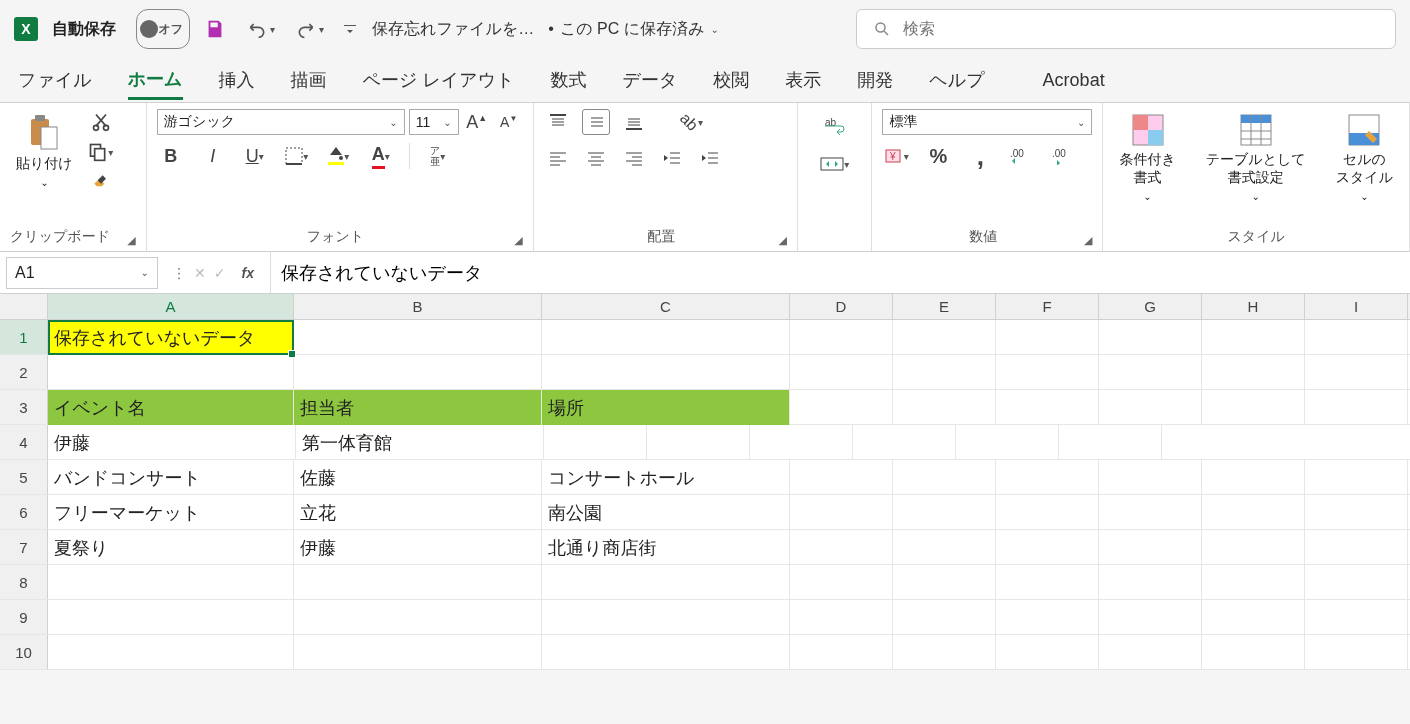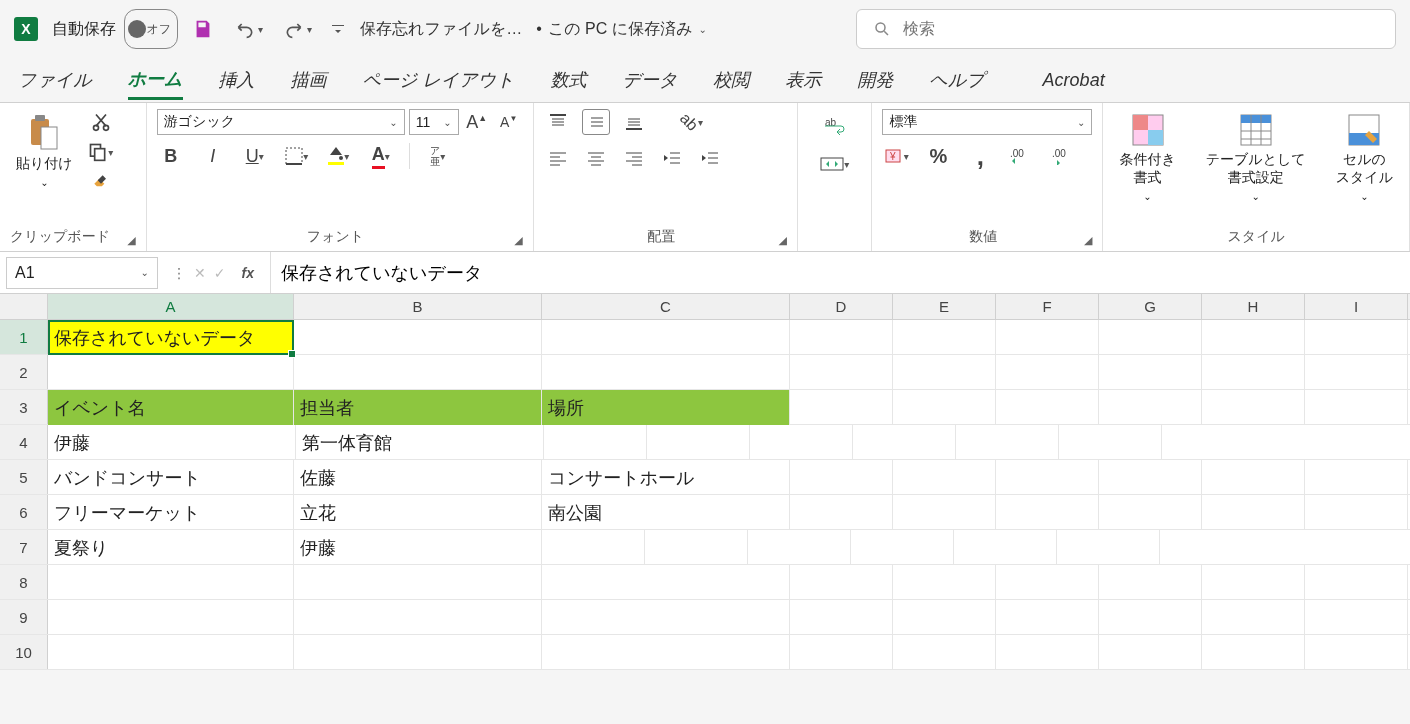--- a/index.html
+++ b/index.html
@@ -1,34 +1,34 @@
 <!DOCTYPE html>
 <html><head>
 <meta charset="utf-8">
 <style>
 * { box-sizing: border-box; margin: 0; padding: 0; font-family: "Segoe UI", "Yu Gothic UI", sans-serif; }
 body { background: #f5f5f5; width: 1410px; height: 724px; overflow: hidden; font-size: 14px; color: #222; }
 
 
 .titlebar { display: flex; align-items: center; height: 58px; background: #f5f5f5; padding: 0 14px; gap: 14px; }
 .excel-icon { width: 24px; height: 24px; background: #107c41; border-radius: 3px; display: flex; align-items: center; justify-content: center; color: #fff; font-weight: bold; font-size: 14px; }
-.autosave { display: flex; align-items: center; gap: 8px; font-size: 16px; }
+.autosave { display: flex; align-items: center; gap: 20px; font-size: 16px; font-weight: bold; }
 .autosave-toggle { width: 54px; height: 40px; border: 1px solid #888; border-radius: 12px; position: relative; display: flex; align-items: center; }
 .autosave-toggle .knob { width: 18px; height: 18px; background: #666; border-radius: 50%; margin-left: 3px; }
 .autosave-toggle .txt { position: absolute; right: 6px; font-size: 12px; color: #555; }
 .qat { display: flex; align-items: center; gap: 18px; }
 .qat-btn { display: flex; align-items: center; color: #555; }
 .save-btn { color: #b030b0; }
 .title-text { font-size: 16px; color: #333; white-space: nowrap; overflow: hidden; text-overflow: ellipsis; max-width: 170px; }
 .title-loc { display: flex; align-items: center; gap: 6px; font-size: 16px; color: #333; }
 .dot { color: #333; }
 .searchbox { margin-left: auto; background: #fff; border: 1px solid #ccc; border-radius: 6px; height: 40px; min-width: 540px; display: flex; align-items: center; padding: 0 16px; gap: 12px; color: #777; font-size: 16px; }
 
 
-.tabs { display: flex; align-items: center; height: 44px; padding: 0 18px; gap: 36px; font-size: 18px; background: #f5f5f5; font-style: italic; }
+.tabs { display: flex; align-items: center; height: 44px; padding: 0 18px; gap: 36px; font-size: 18px; background: #f5f5f5; }
 .tab { color: #333; cursor: pointer; padding: 6px 0; }
 .tab.active { color: #107c41; font-weight: 600; border-bottom: 3px solid #107c41; }
 .tab.acrobat { margin-left: 22px; }
 
 
 .ribbon { display: flex; background: #fff; border-top: 1px solid #d0d0d0; border-bottom: 1px solid #d0d0d0; height: 150px; }
 .group { border-right: 1px solid #e0e0e0; padding: 6px 10px 2px 10px; display: flex; flex-direction: column; justify-content: space-between; }
 .group-label { text-align: center; font-size: 14px; color: #555; padding: 3px 0; }
 .group-body { display: flex; gap: 8px; flex: 1; align-items: flex-start; }
 .btn-col { display: flex; flex-direction: column; gap: 4px; align-items: center; }
@@ -537,20 +537,21 @@
       <div class="cell colF"></div>
       <div class="cell colG"></div>
       <div class="cell colH"></div>
       <div class="cell colI"></div>
   </div>
 
   <div class="row-body row-h">
     <div class="rowhead">7</div>
     <div class="cell colA">夏祭り</div>
     <div class="cell colB">伊藤</div>
+    <div class="cell colC">北通り商店街</div>
     <div class="cell colD"></div>
       <div class="cell colE"></div>
       <div class="cell colF"></div>
       <div class="cell colG"></div>
       <div class="cell colH"></div>
       <div class="cell colI"></div>
   </div>
 
   <div class="row-body row-h">
     <div class="rowhead">8</div>

